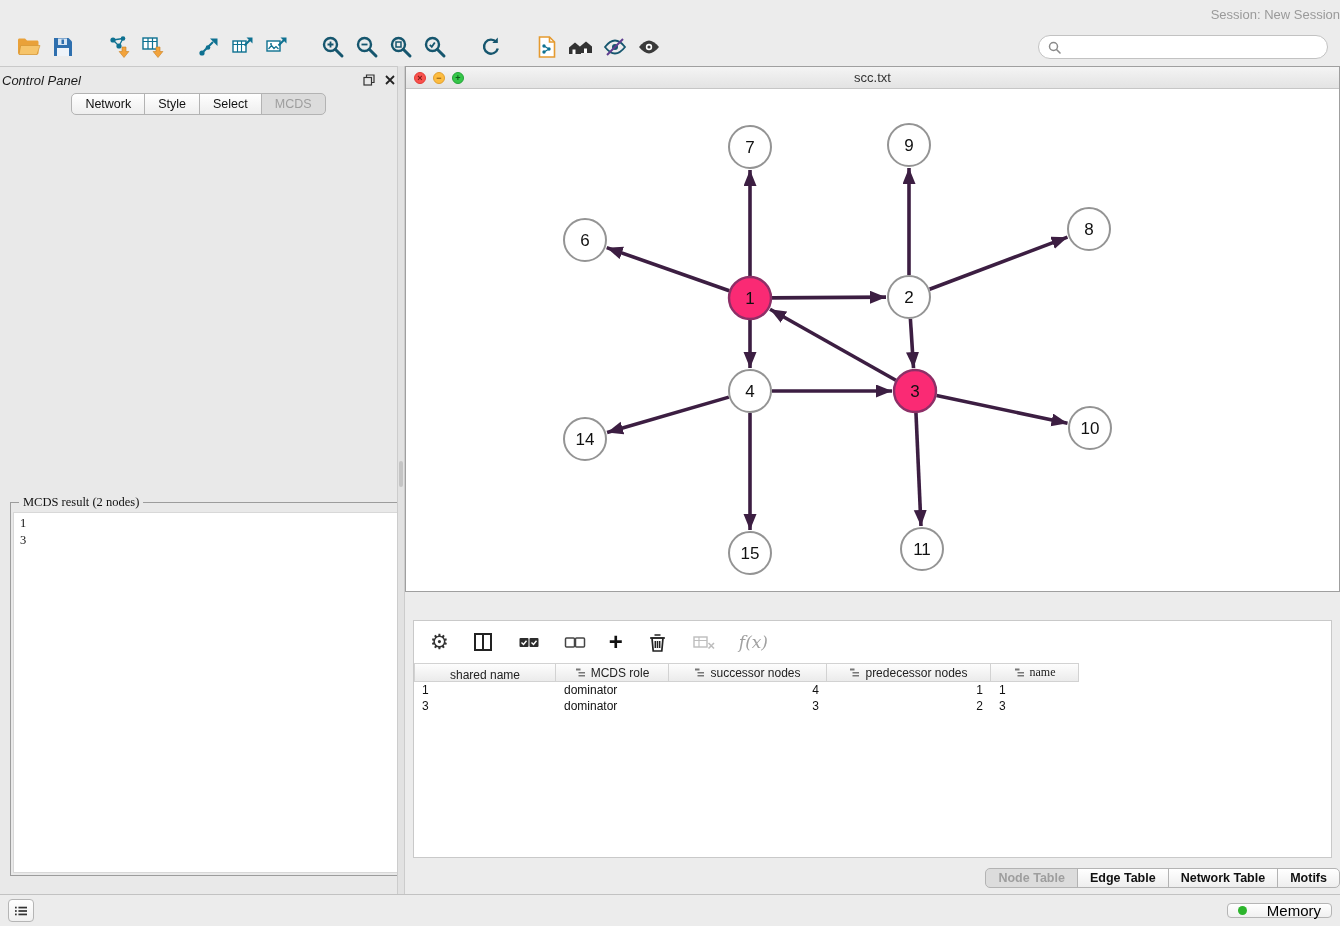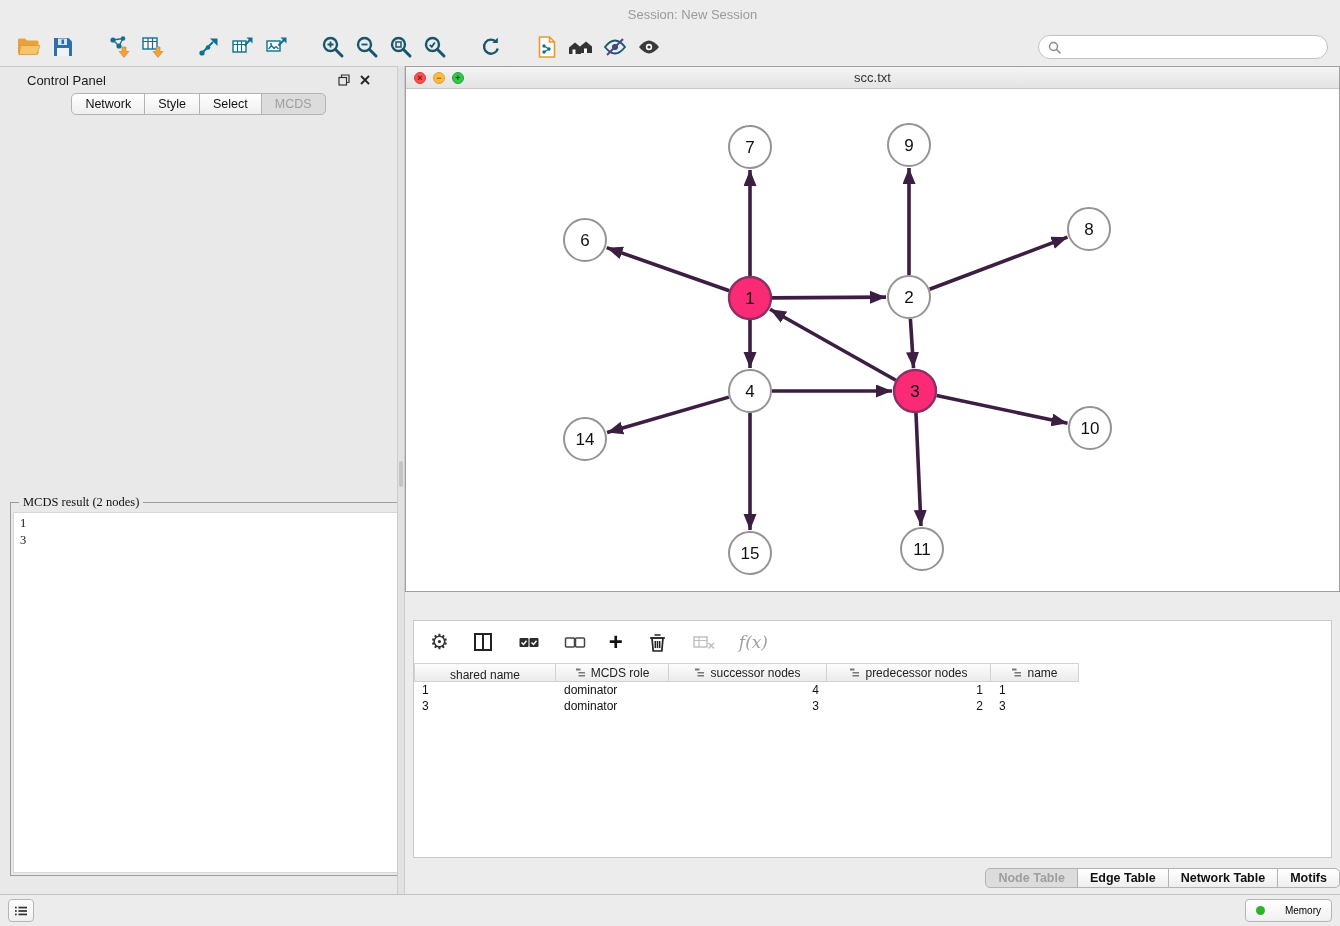--- a/index.html
+++ b/index.html
@@ -1,28 +1,28 @@
 <!DOCTYPE html>
 <html><head>
 <meta charset="utf-8">
 <style>
   html,body{margin:0;padding:0;background:#d8d8d8;}
   *{box-sizing:border-box;}
   .window{position:relative;width:1340px;height:926px;background:#ececec;font-family:"Liberation Sans",sans-serif;overflow:hidden;color:#111;}
   
-  .titlebar{height:28px;display:flex;align-items:center;justify-content:center;font-size:13px;color:#9a9a9a;margin-left:45px;}
+  .titlebar{height:28px;display:flex;align-items:center;justify-content:flex-end;font-size:13px;color:#9a9a9a;margin-left:45px;}
   
   .toolbar{height:38px;display:flex;align-items:center;padding:0 12px;}
   .tb-btn{background:none;border:none;padding:0;width:34px;height:32px;display:flex;align-items:center;justify-content:center;cursor:default;}
   .tb-gap{width:22px;}
   .search{margin-left:auto;width:290px;height:24px;border:1px solid #c2c2c2;border-radius:13px;background:#fff;display:flex;align-items:center;padding:0 9px;gap:6px;}
   .search input{border:none;outline:none;flex:1;font-size:13px;background:transparent;font-family:"Liberation Sans",sans-serif;}
   
   .control-panel{position:absolute;left:0;top:66px;width:397px;height:828px;background:#e9e9e9;border-top:1px solid #c9c9c9;}
-  .panel-header{height:26px;display:flex;align-items:center;padding:0 27px;font-size:13px;color:#1a1a1a;}
+  .panel-header{height:26px;display:flex;align-items:center;padding:0 2px;font-size:13px;color:#1a1a1a;font-style:italic;}
   .win-icons{margin-left:auto;display:flex;gap:10px;align-items:center;}
   .win-icons button{background:none;border:none;padding:0;display:flex;cursor:default;}
   .seg-tabs{display:flex;justify-content:center;}
   .seg-tab{padding:3px 13px;font-size:12.5px;border:1px solid #b3b3b3;margin-left:-1px;background:linear-gradient(#ffffff,#eeeeee);color:#111;white-space:nowrap;}
   .seg-tab:first-child{border-radius:5px 0 0 5px;margin-left:0;}
   .seg-tab:last-child{border-radius:0 5px 5px 0;}
   .seg-tab.active{background:#dcdcdc;color:#9e9e9e;}
   .cp-body{text-align:center;}
   .opt-label{margin-top:32px;font-size:13px;}
   .dropdown{position:relative;margin:13px auto 0;width:311px;height:22px;background:#fff;border:1px solid #ababab;border-radius:4px;display:flex;align-items:center;padding:0 22px 0 9px;font-size:13px;text-align:left;}
@@ -60,21 +60,21 @@
   .th{display:flex;align-items:center;justify-content:center;gap:5px;border:1px solid #d2d2d2;border-left:none;background:linear-gradient(#fdfdfd,#ebebeb);color:#222;}
   .th:first-child{border-left:1px solid #d2d2d2;}
   .tbl-rows{font-size:12px;}
   .tr{display:flex;height:16px;align-items:center;}
   .td{padding:0 8px;white-space:nowrap;overflow:hidden;}
   .tp-tabs{position:absolute;bottom:6px;left:0;right:0;display:flex;justify-content:flex-end;}
   .tp-tabs .seg-tab{font-weight:bold;padding:2px 12px;}
   
   .statusbar{position:absolute;left:0;right:0;bottom:0;height:32px;border-top:1px solid #c2c2c2;background:#ececec;display:flex;align-items:center;padding:0 8px;}
   .sq-btn{width:26px;height:23px;border:1px solid #b5b5b5;border-radius:4px;background:linear-gradient(#ffffff,#f0f0f0);display:flex;align-items:center;justify-content:center;cursor:default;}
-  .memory-btn{margin-left:auto;height:23px;border:1px solid #b5b5b5;border-radius:4px;background:linear-gradient(#ffffff,#f0f0f0);display:flex;align-items:center;gap:20px;padding:0 10px;font-size:10px;font-family:"Liberation Sans",sans-serif;cursor:default;}
+  .memory-btn{margin-left:auto;height:15px;border:1px solid #b5b5b5;border-radius:4px;background:linear-gradient(#ffffff,#f0f0f0);display:flex;align-items:center;gap:20px;padding:0 10px;font-size:15px;font-family:"Liberation Sans",sans-serif;cursor:default;}
   .green-dot{width:9px;height:9px;border-radius:50%;background:#2cb52c;display:inline-block;}
 </style>
 </head>
 <body>
 
 <div class="window">
 
   <div class="titlebar">
     <span>Session: New Session</span>
   </div>
@@ -373,21 +373,21 @@
               <path d="M1 1.5h4.5v2H1zM3.5 5h6.5v1.5H3.5zM3.5 8h6.5v1.5H3.5z" fill="#777"></path>
             </svg>
             <span>successor nodes</span>
           </div>
           <div class="th" style="width: 164px;">
             <svg width="11" height="11" viewBox="0 0 11 11">
               <path d="M1 1.5h4.5v2H1zM3.5 5h6.5v1.5H3.5zM3.5 8h6.5v1.5H3.5z" fill="#777"></path>
             </svg>
             <span>predecessor nodes</span>
           </div>
-          <div class="th" style="width: 88px;">
+          <div class="th" style="width: 88px; font-family: Liberation Serif, serif;">
             <svg width="11" height="11" viewBox="0 0 11 11">
               <path d="M1 1.5h4.5v2H1zM3.5 5h6.5v1.5H3.5zM3.5 8h6.5v1.5H3.5z" fill="#777"></path>
             </svg>
             <span>name</span>
           </div>
         </div>
       <div class="tbl-rows" id="tbl-rows">
           <div class="tr">
             <div class="td" style="width: 142px; text-align: left;">1</div>
             <div class="td" style="width: 113px; text-align: left;">dominator</div>

